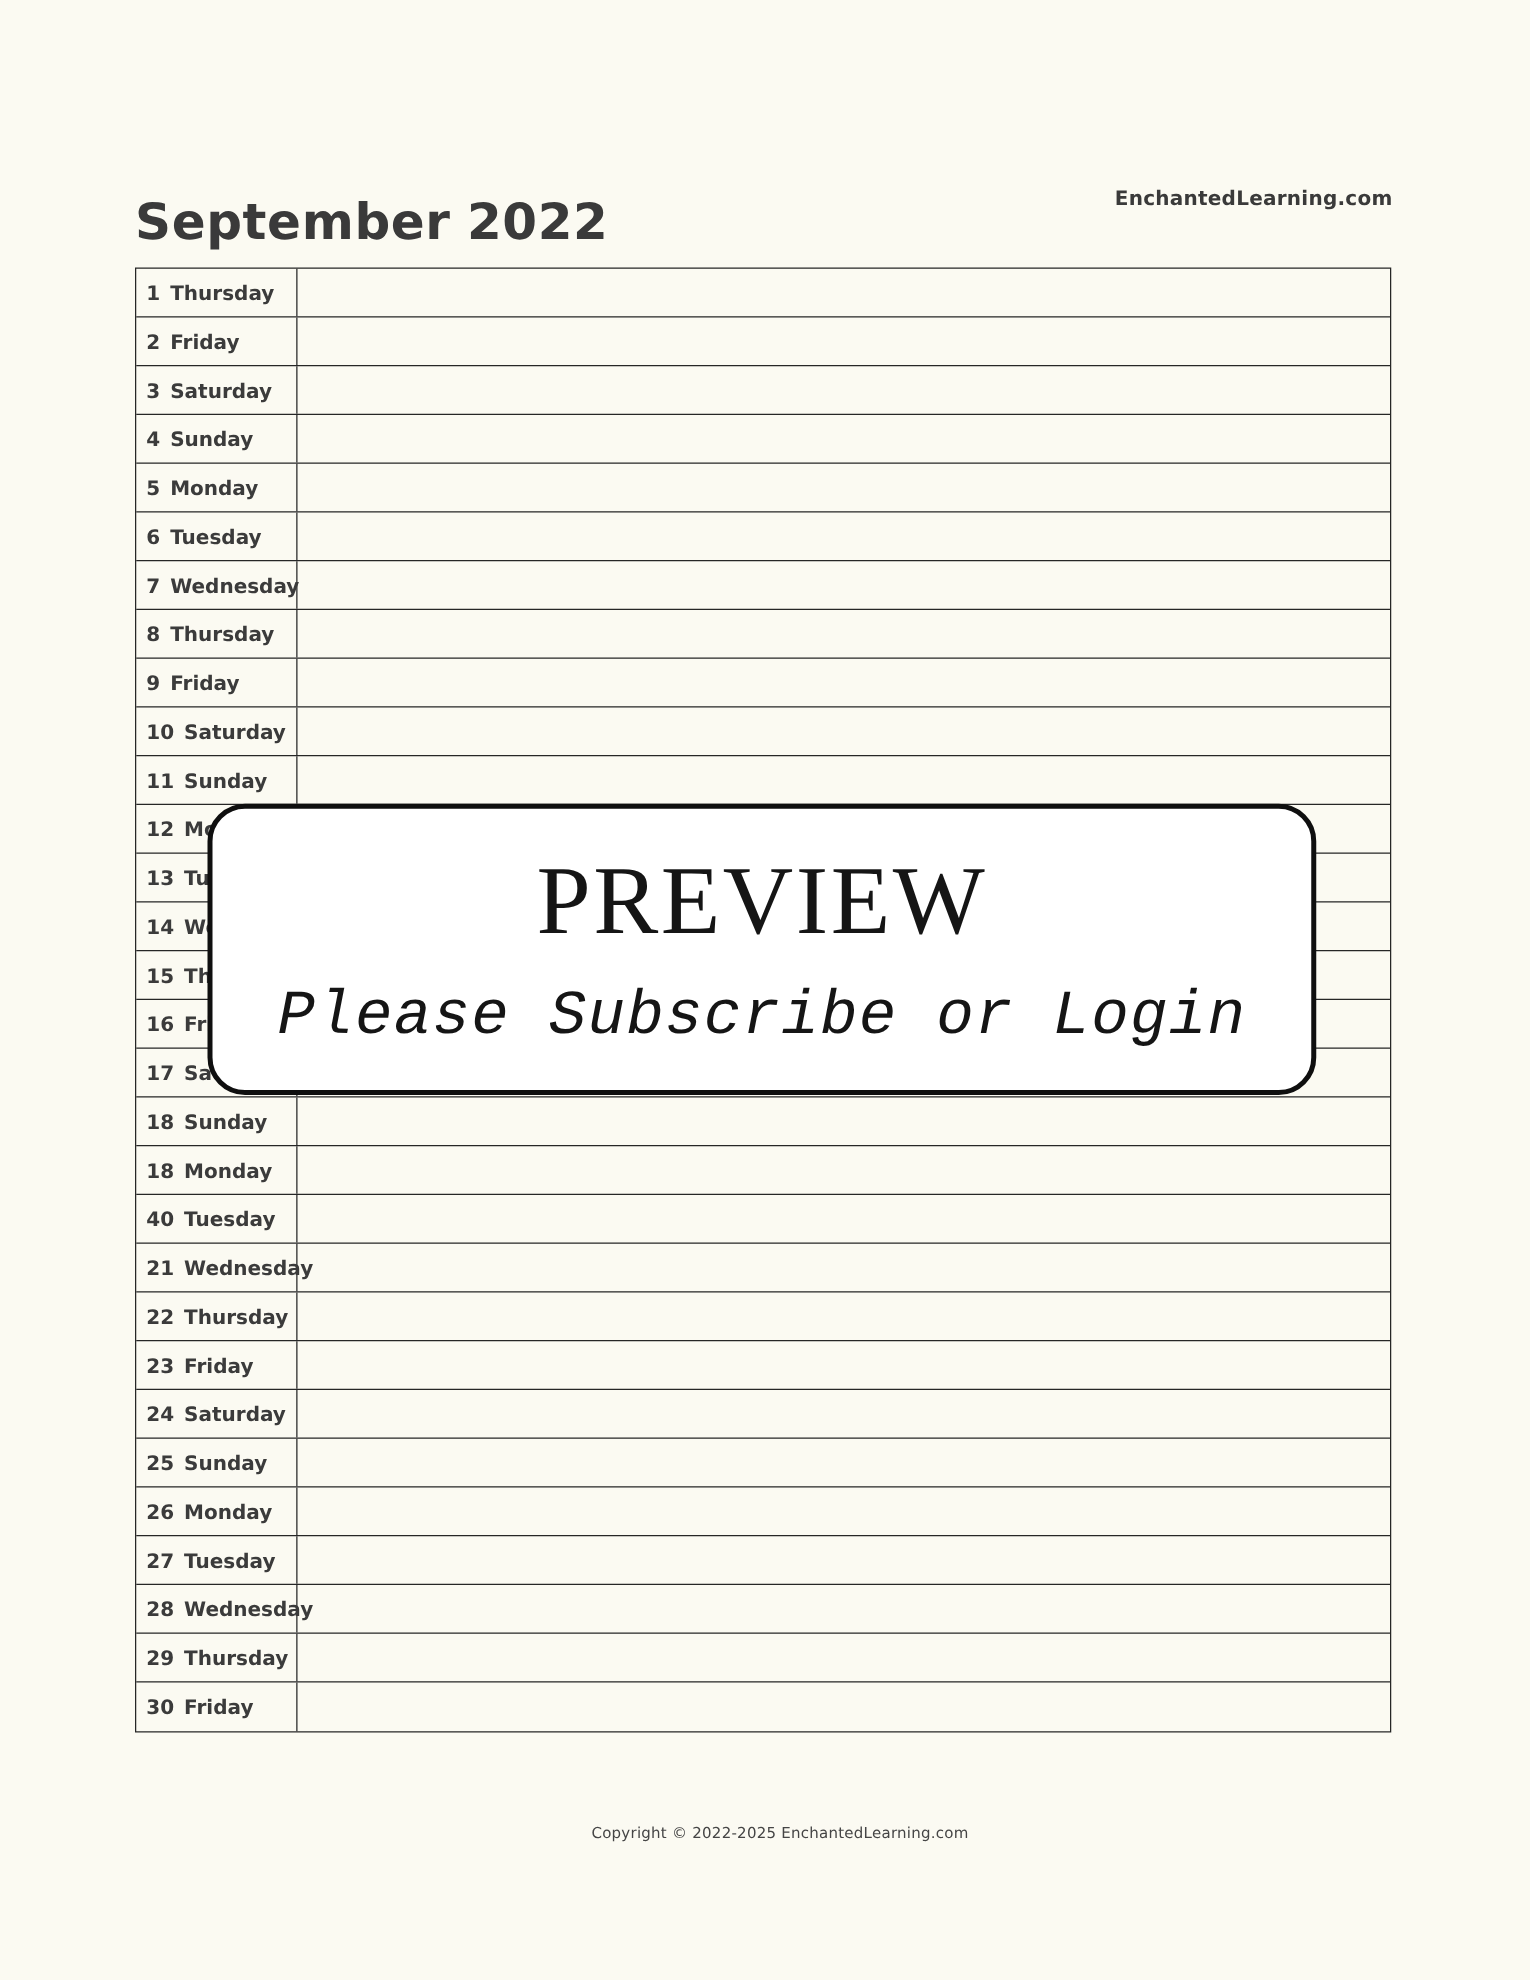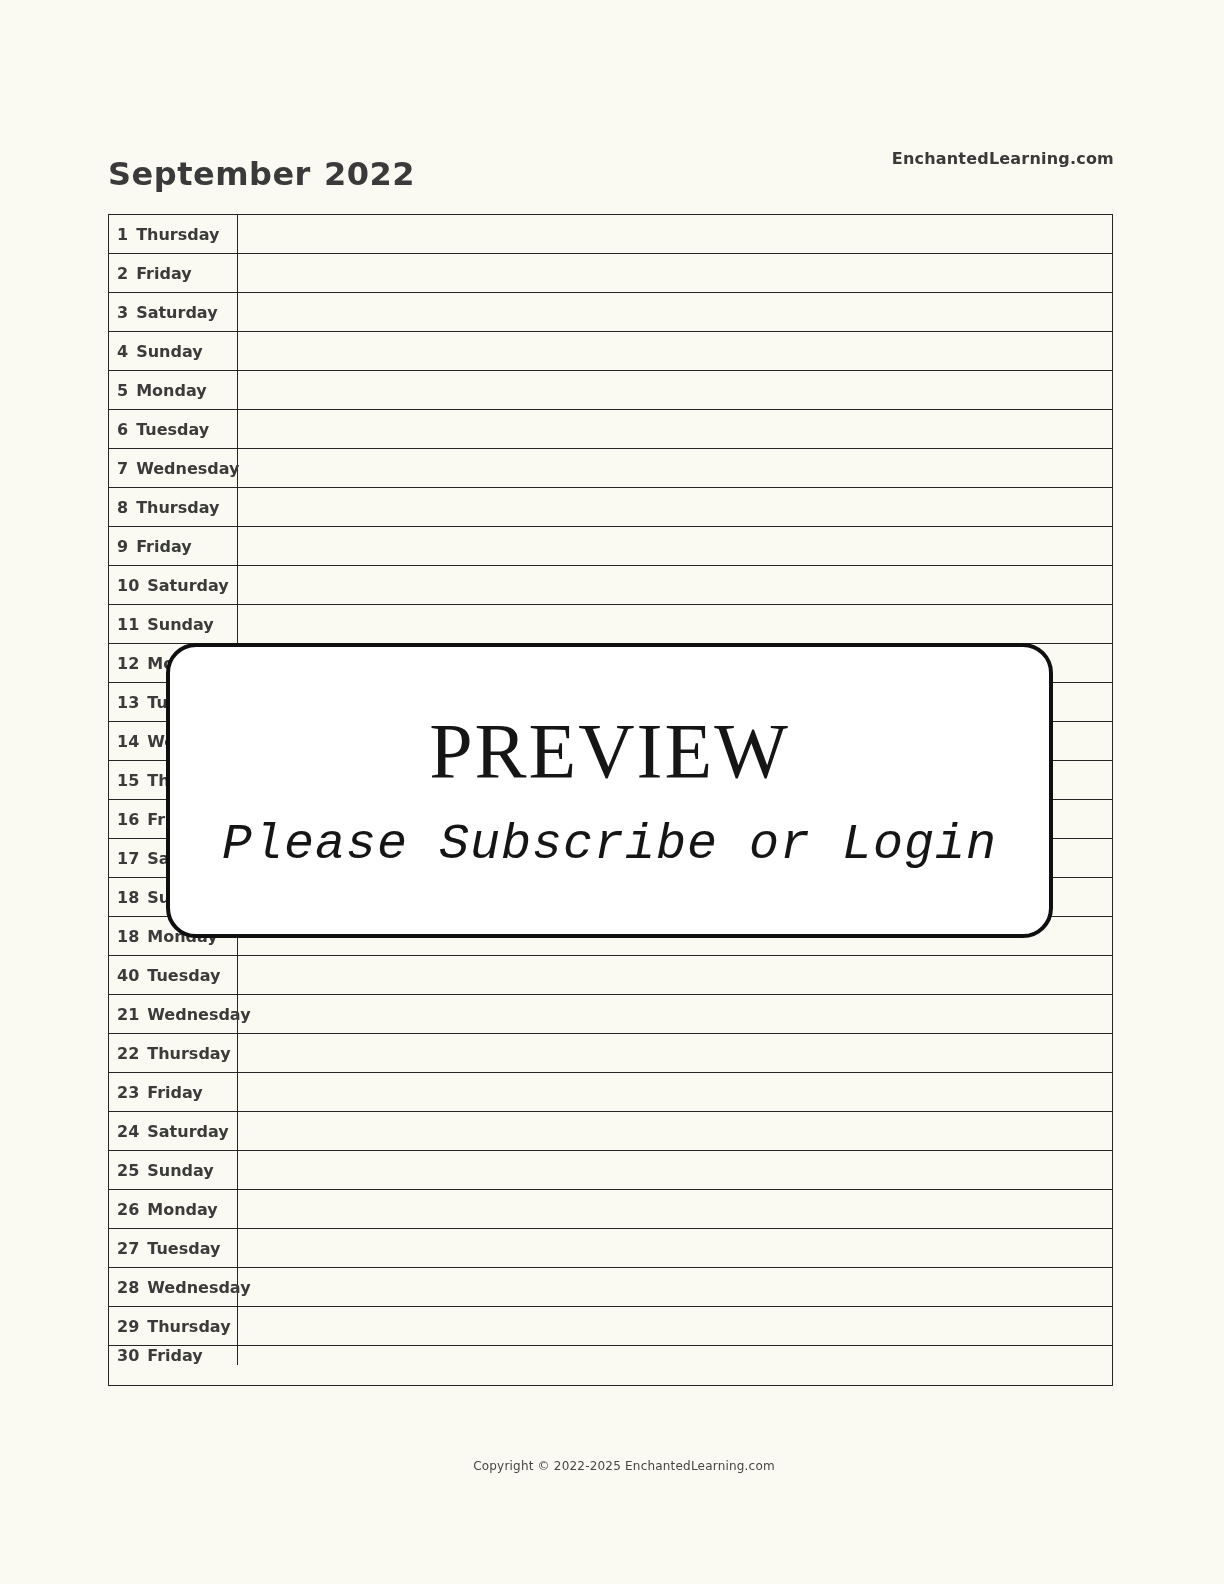--- a/index.html
+++ b/index.html
@@ -13,21 +13,21 @@
     background: #FBFAF2;
     font-family: "DejaVu Sans", sans-serif;
     color: #3A3A3A;
     overflow: hidden;
   }
 
   .page-title {
     position: absolute;
     left: 108px;
     top: 158px;
-    font-size: 32px;
+    font-size: 40px;
     font-weight: bold;
     letter-spacing: 0.5px;
     color: #3A3A3A;
     line-height: 1;
     white-space: nowrap;
   }
   .page-title .year {
     margin-left: 13px;
   }
 
@@ -51,21 +51,20 @@
     border: 1px solid #262626;
   }
   .cal-row {
     display: flex;
     height: 39px;
     box-sizing: border-box;
     border-bottom: 1px solid #262626;
   }
   .cal-row:last-child {
     border-bottom: none;
-    flex-direction: column;
   }
   .day-cell {
     width: 129px;
     box-sizing: border-box;
     border-right: 1px solid #262626;
     display: flex;
     align-items: center;
     padding-left: 8px;
     font-size: 16px;
     font-weight: bold;
@@ -78,21 +77,21 @@
   }
   .entry-cell {
     flex: 1;
   }
 
   .preview-overlay {
     position: absolute;
     left: 166px;
     top: 643px;
     width: 887px;
-    height: 295px;
+    height: 233px;
     box-sizing: border-box;
     background: #FFFFFF;
     border: 4px solid #0F0F0F;
     border-radius: 30px;
     z-index: 5;
     display: flex;
     flex-direction: column;
     align-items: center;
     justify-content: center;
   }

